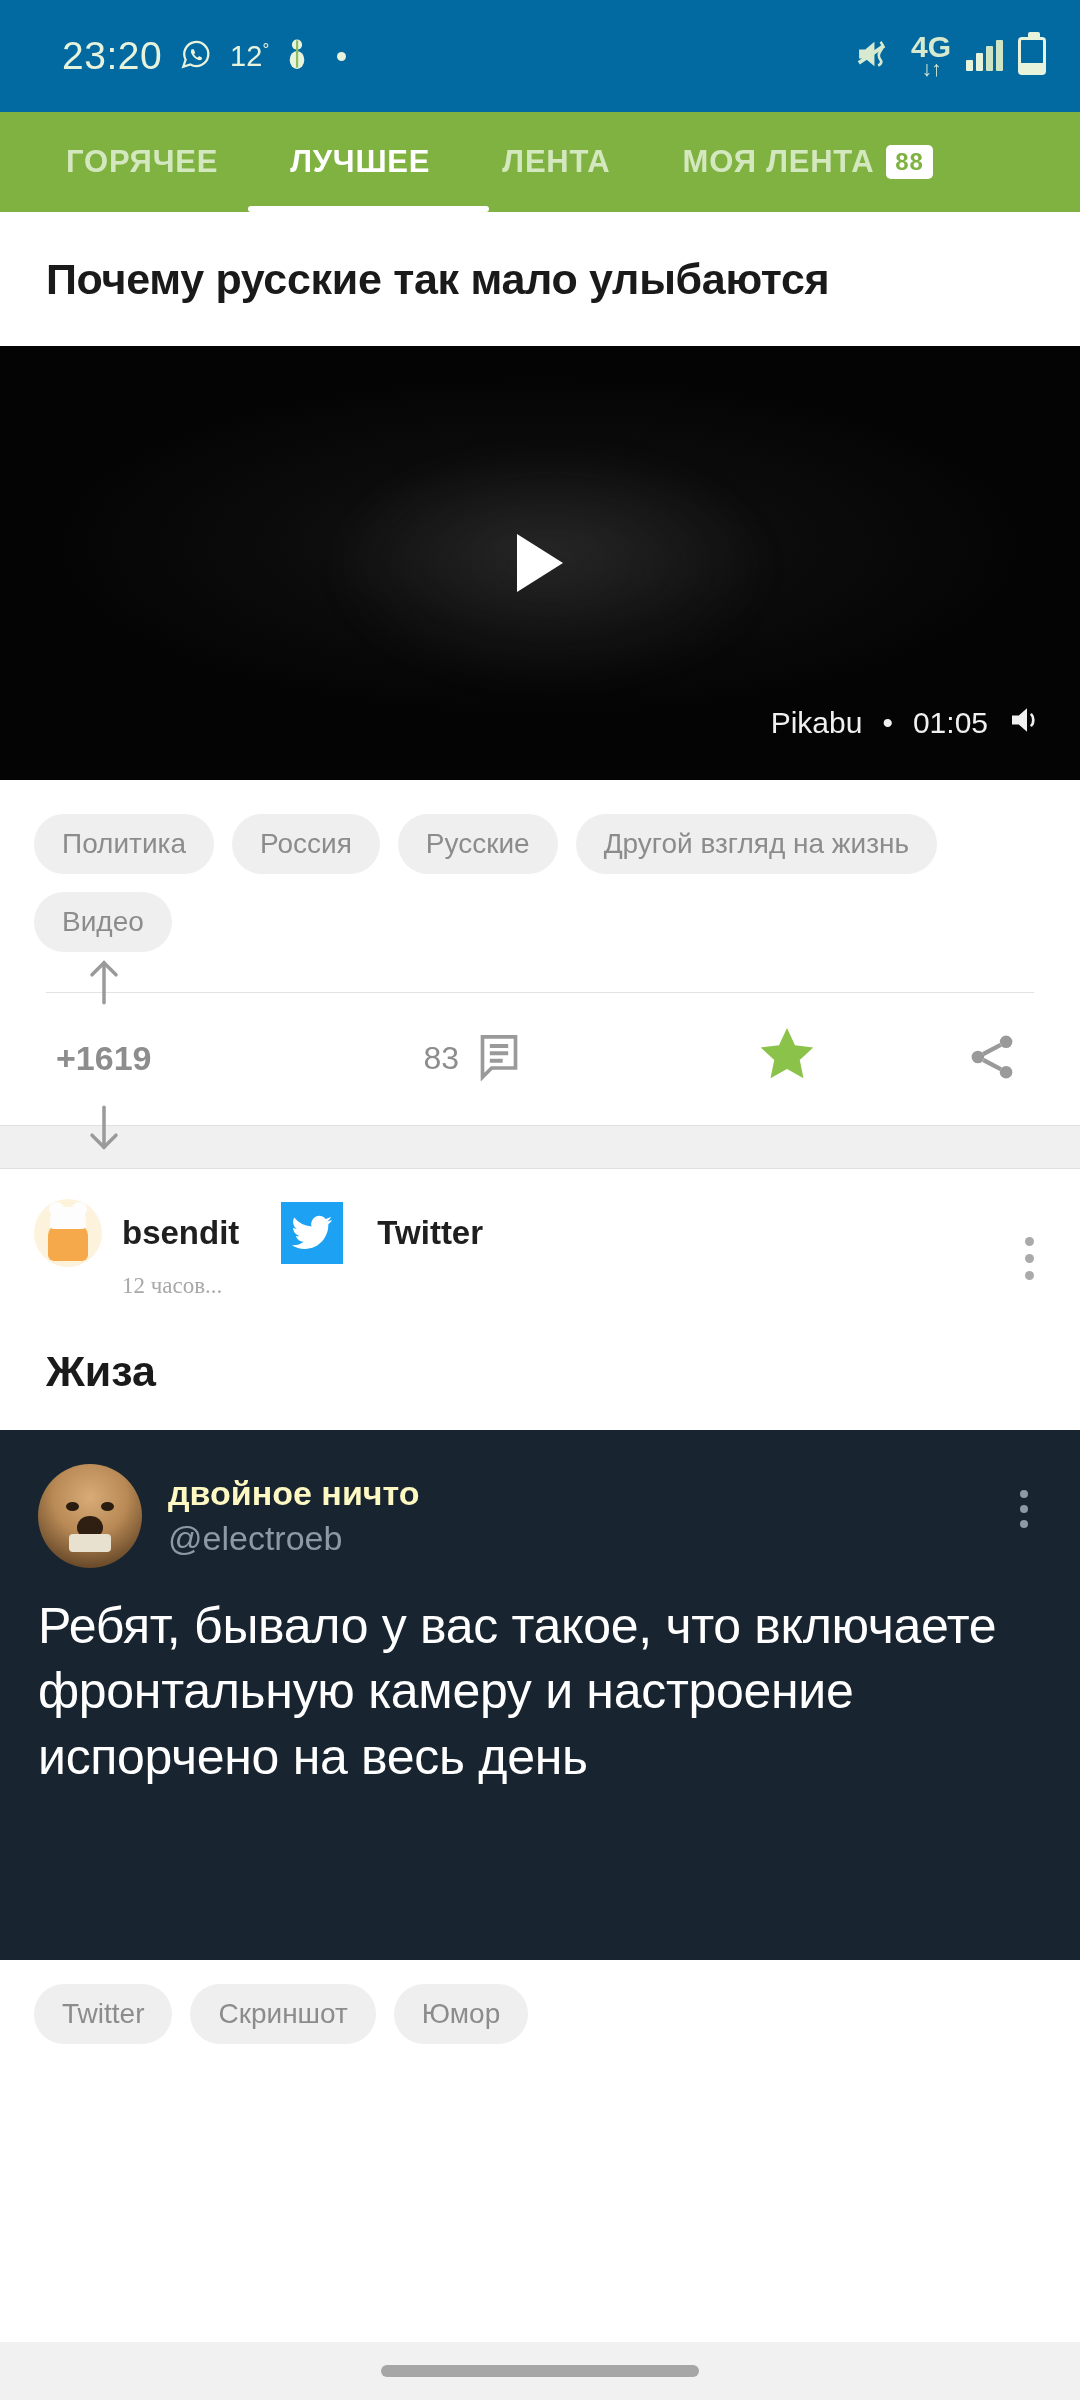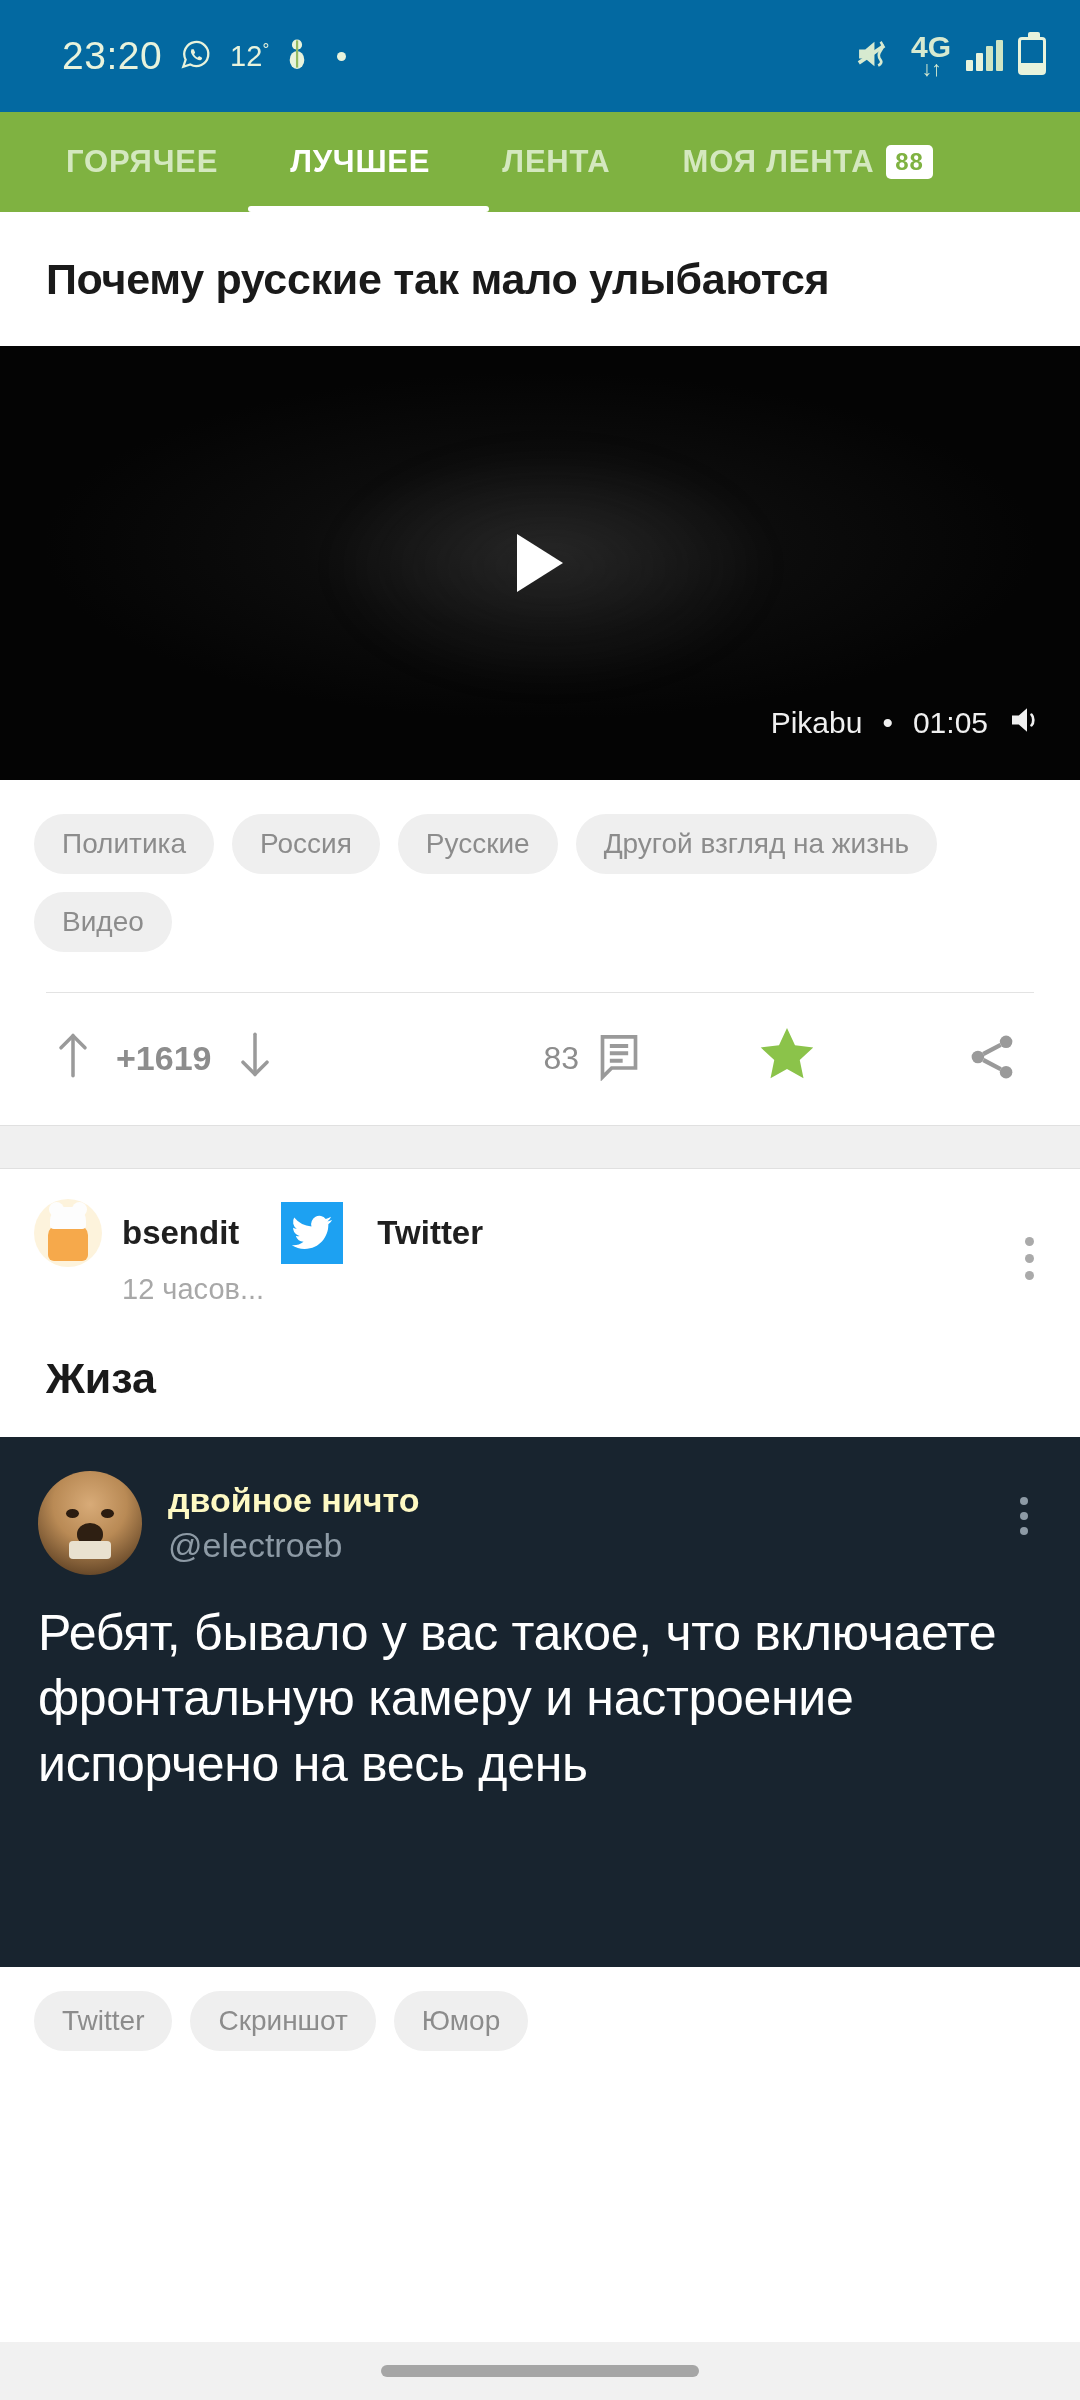--- a/index.html
+++ b/index.html
@@ -88,21 +88,21 @@
   .tag{
     background:#efefef; color:#8c8c8c; font-size:28px;
     padding:14px 28px; border-radius:34px; white-space:nowrap;
   }
   .tagrule{ height:1px; background:#e3e3e3; margin:32px 46px 0 46px; }
 
   
   .actions{
     height:132px; display:flex; align-items:center; color:#9a9a9a;
   }
-  .act-vote{ display:flex; align-items:center; gap:26px; padding-left:56px; }
+  .act-vote{ display:flex; align-items:center; gap:26px; padding-left:56px;flex-direction:column; }
   .arrow{ font-size:46px; color:#9a9a9a; line-height:1; }
   .score{ font-size:34px; font-weight:bold; color:#8d8d8d; }
   .act-cmt{ display:flex; align-items:center; gap:18px; margin-left:272px; }
   .cmt-num{ font-size:32px; color:#8d8d8d; }
   .act-star{ margin-left:auto; margin-right:0; }
   .star{ color:#8bc34a; font-size:58px; line-height:1; }
   .act-share{ margin-left:148px; margin-right:62px; }
 
   .gap{ height:44px; background:#f0f0f0; border-top:1px solid #e0e0e0; border-bottom:1px solid #e0e0e0;}
 
@@ -126,21 +126,21 @@
     background:#fdfdfd; border-radius:50%;
   }
   .av-hat:before{ left:-1px; } .av-hat:after{ right:-1px; }
   .uname{ font-size:33px; font-weight:bold; color:#1f1f1f; }
   .tw-badge{
     width:62px; height:62px; background:#1da1f2; display:flex;
     align-items:center; justify-content:center; margin-left:22px; flex:none;
   }
   .tw-badge svg{ width:44px; height:44px; }
   .comm{ font-size:33px; font-weight:bold; color:#1f1f1f; margin-left:14px; }
-  .ago{ font-size:29px; color:#a8a8a8; margin-left:88px; margin-top:6px; }
+  .ago{ font-size:23px; color:#a8a8a8; margin-left:88px; margin-top:6px;font-family:Liberation Serif, serif; }
   .kebab{
     position:absolute; right:46px; top:68px;
     display:flex; flex-direction:column; gap:8px; align-items:center;
   }
   .kebab i{ width:9px; height:9px; border-radius:50%; background:#aaa; display:block; }
 
   .post2-title{
     font-size:43px; font-weight:bold; color:#1a1a1a;
     padding:30px 46px 34px 46px;
   }

